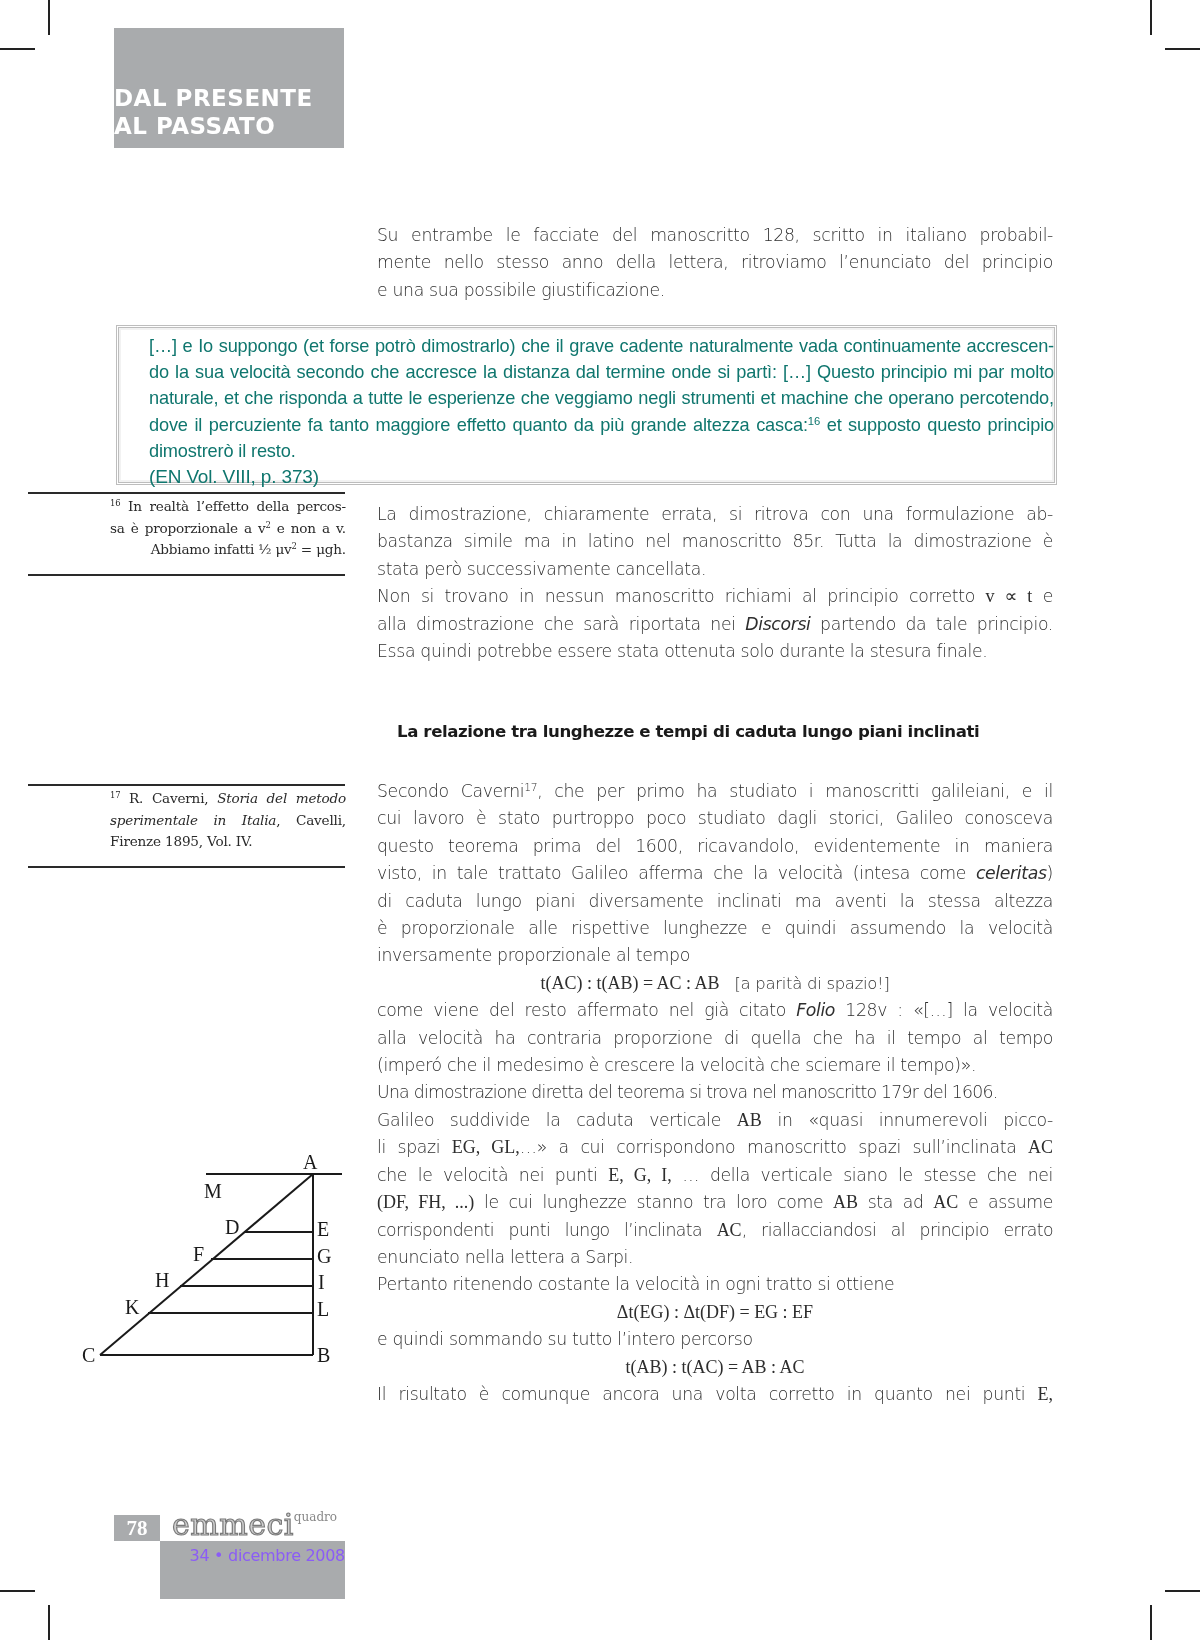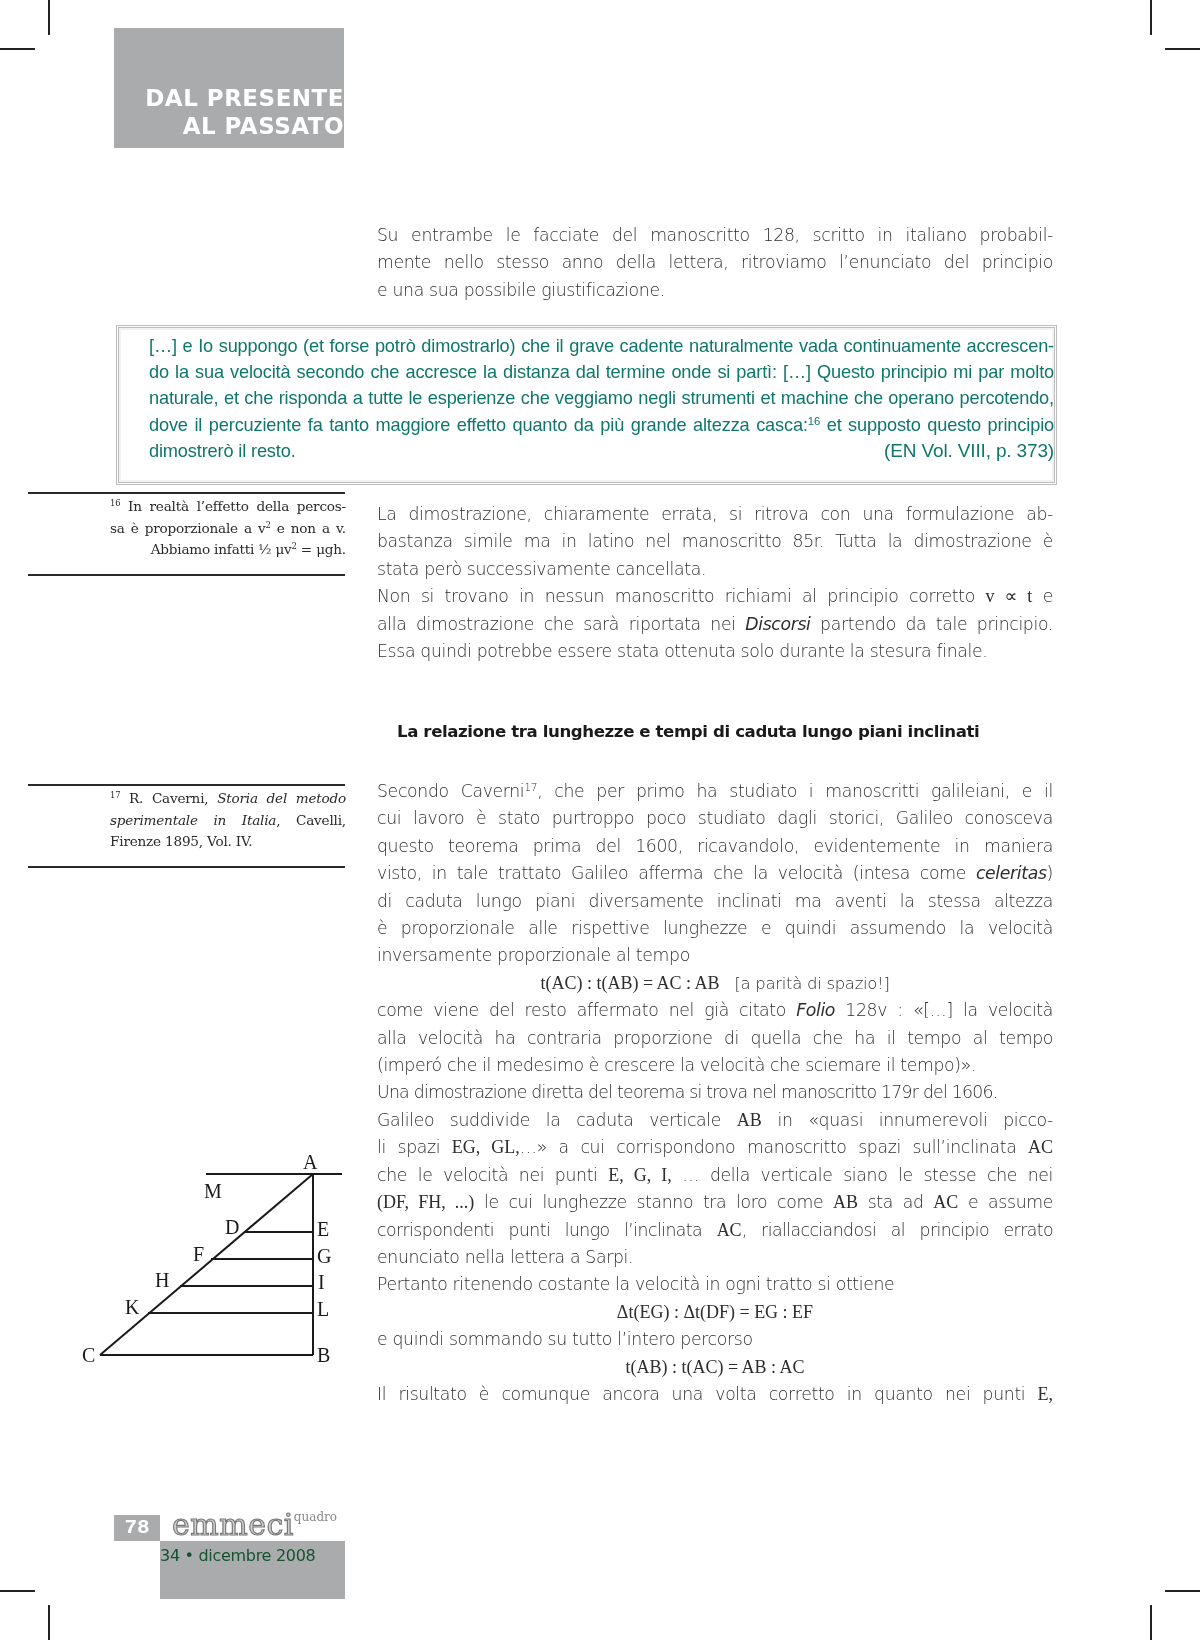--- a/index.html
+++ b/index.html
@@ -1,40 +1,40 @@
 <!DOCTYPE html>
 <html><head>
 <meta charset="utf-8">
 <style>
   html, body { margin: 0; padding: 0; background: #ffffff; }
   body { width: 1200px; height: 1640px; position: relative; overflow: hidden; color: #2a2a2a; }
   .crop { position: absolute; background: #222; }
   .header-box { position: absolute; left: 114px; top: 28px; width: 230px; height: 120px; background: #a9abad; }
-  .header-title { position: absolute; left: 114px; top: 84px; width: 230px; text-align: right; color: #fff; font-family: "DejaVu Sans", sans-serif; font-weight: bold; font-size: 23px; line-height: 28px; letter-spacing: 0.5px; }
+  .header-title { position: absolute; left: 114px; top: 84px; width: 230px; text-align: left; color: #fff; font-family: "DejaVu Sans", sans-serif; font-weight: bold; font-size: 23px; line-height: 28px; letter-spacing: 0.5px; }
   .body-text { position: absolute; left: 377px; width: 676px; font-family: "DejaVu Sans", sans-serif; font-size: 17.3px; line-height: 27.4px; color: #2e2e2e; text-align: justify; font-weight: 300; letter-spacing: -0.35px; }
   .line { display: block; white-space: nowrap; text-align-last: justify; }
   .line.last { text-align-last: left; }
   .eq { display: block; text-align: center; font-family: "Liberation Serif", serif; font-size: 18px; letter-spacing: 0; white-space: pre; }
   .eq .note { font-family: "DejaVu Sans", sans-serif; font-size: 16.5px; letter-spacing: -0.3px; }
   .srf { font-family: "Liberation Serif", serif; font-size: 18px; letter-spacing: 0; }
   .quote-box { position: absolute; left: 116px; top: 325px; width: 935px; height: 154px; border: 3px double #bdbdbd; box-shadow: inset 0 0 0 2px #f2f2f2; }
   .quote-text { position: absolute; left: 130px; top: 333px; width: 905px; font-family: Liberation Sans, sans-serif; font-size: 18.2px; line-height: 26.2px; color: #0f766e; margin-left: 19px; }
   .quote-text .line { letter-spacing: -0.15px; }
   .fn-rule { position: absolute; left: 28px; width: 317px; height: 2px; background: #2a2a2a; }
   .footnote { position: absolute; left: 110px; width: 236px; font-family: "DejaVu Serif", serif; font-size: 13.6px; line-height: 21.5px; color: #2a2a2a; text-align: right; }
   .footnote .line { text-align-last: justify; letter-spacing: -0.2px; }
   .footnote .line.last { text-align-last: right; }
   sup { font-size: 62%; line-height: 0; vertical-align: 0.55em; }
   .section-heading { position: absolute; left: 377px; top: 722px; font-family: "DejaVu Sans", sans-serif; font-weight: bold; font-size: 16.6px; color: #1a1a1a; white-space: nowrap; letter-spacing: -0.4px; margin-left: 20px; }
   .figure { position: absolute; left: 70px; top: 1140px; width: 290px; height: 240px; }
-  .footer-pg { position: absolute; left: 114px; top: 1515px; width: 46px; height: 26px; background: #a9abad; color: #fff; font-family: Liberation Mono, monospace; font-weight: bold; font-size: 21px; line-height: 26px; text-align: center; }
+  .footer-pg { position: absolute; left: 114px; top: 1515px; width: 46px; height: 26px; background: #a9abad; color: #fff; font-family: Liberation Serif, serif; font-weight: bold; font-size: 21px; line-height: 26px; text-align: center; }
   .footer-logo { position: absolute; left: 172px; top: 1508px; font-family: "DejaVu Serif", serif; font-size: 30px; color: #d0d0d0; -webkit-text-stroke: 1.2px #7a7a7a; letter-spacing: 0.5px; line-height: 34px; }
   .footer-logo sup { font-size: 12px; -webkit-text-stroke: 0; color: #888; vertical-align: 1.2em; letter-spacing: 0; }
   .footer-issue-box { position: absolute; left: 160px; top: 1541px; width: 185px; height: 58px; background: #a9abad; }
-  .footer-issue { position: absolute; left: 160px; top: 1544px; width: 185px; text-align: left; color: #14532d; font-family: "DejaVu Sans", sans-serif; font-size: 16px; line-height: 24px; letter-spacing: -0.3px; }
+  .footer-issue { position: absolute; left: 160px; top: 1544px; width: 185px; text-align: right; color: #8b5cf6; font-family: "DejaVu Sans", sans-serif; font-size: 16px; line-height: 24px; letter-spacing: -0.3px; }
 </style>
 </head>
 <body>
 
 <div class="crop" style="left:48px;top:0;width:2px;height:35px;"></div>
 <div class="crop" style="left:0;top:48px;width:35px;height:2px;"></div>
 <div class="crop" style="left:1150px;top:0;width:2px;height:35px;"></div>
 <div class="crop" style="left:1165px;top:48px;width:35px;height:2px;"></div>
 <div class="crop" style="left:48px;top:1605px;width:2px;height:35px;"></div>
 <div class="crop" style="left:0;top:1590px;width:35px;height:2px;"></div>
@@ -52,21 +52,21 @@
   <span class="line">mente nello stesso anno della lettera, ritroviamo l’enunciato del principio</span>
   <span class="line last">e una sua possibile giustificazione.</span>
 </div>
 
 <div class="quote-box"></div>
 <div class="quote-text">
   <span class="line">[…] e Io suppongo (et forse potrò dimostrarlo) che il grave cadente naturalmente vada continuamente accrescen-</span>
   <span class="line">do la sua velocità secondo che accresce la distanza dal termine onde si partì: […] Questo principio mi par molto</span>
   <span class="line">naturale, et che risponda a tutte le esperienze che veggiamo negli strumenti et machine che operano percotendo,</span>
   <span class="line"><span>dove il percuziente fa tanto maggiore effetto quanto da più grande altezza casca:</span><sup>16</sup><span> et supposto questo principio</span></span>
-  <span class="line last" style="display:flex;justify-content:space-between;">
+  <span class="line last" style="display:flex;justify-content:space-between;flex-direction:column;">
     <span>dimostrerò il resto.</span>
     <span style="font-size:19px;">(EN Vol. VIII, p. 373)</span>
   </span>
 </div>
 
 <div class="fn-rule" style="top:492px;"></div>
 <div class="footnote" style="top:496px;">
   <span class="line"><sup>16</sup><span> In realtà l’effetto della percos-</span></span>
   <span class="line"><span>sa è proporzionale a v</span><sup>2</sup><span> e non a v.</span></span>
   <span class="line last"><span>Abbiamo infatti ½ μv</span><sup>2</sup><span> = μgh.</span></span>

